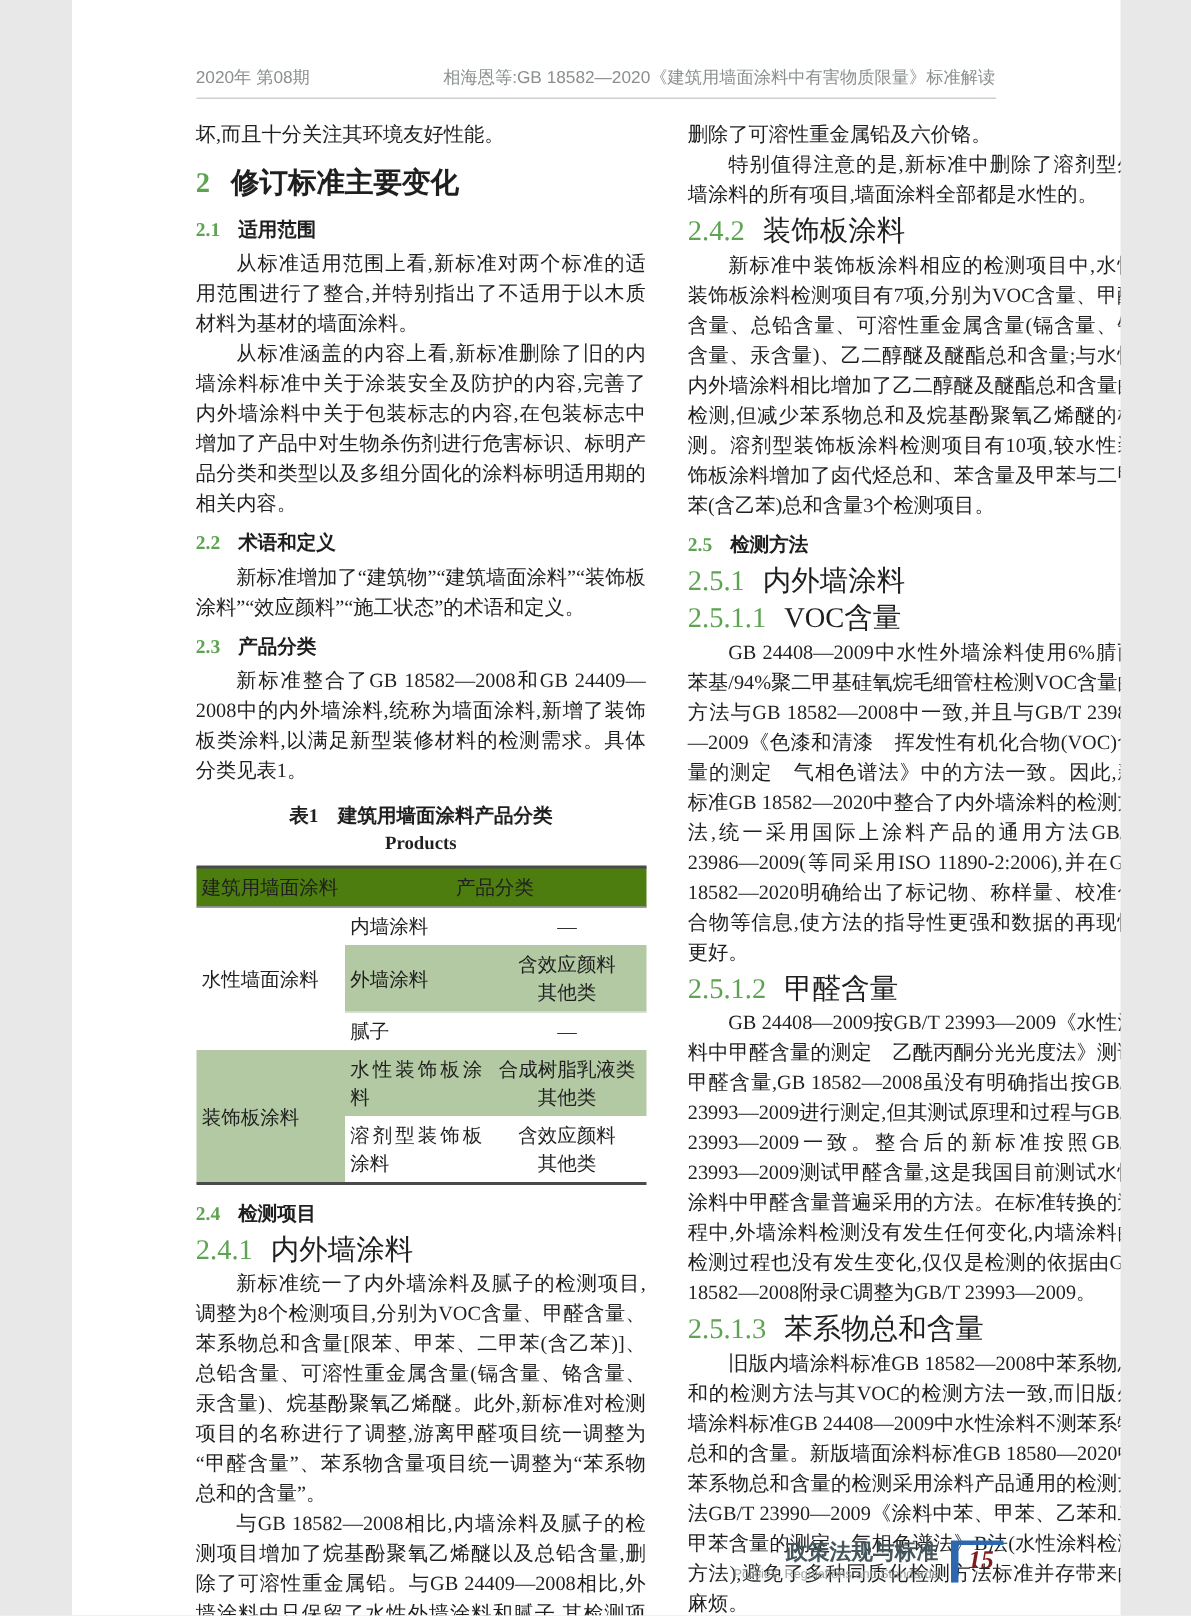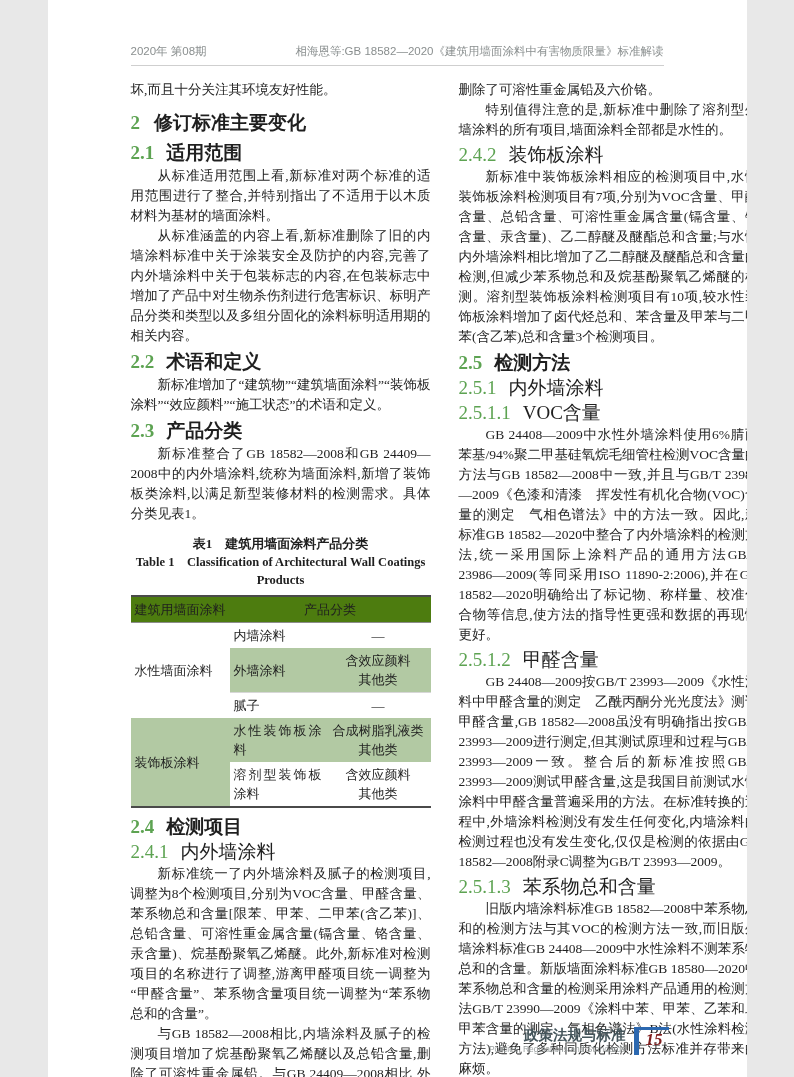--- a/index.html
+++ b/index.html
@@ -25,21 +25,21 @@
   .cols{
     position:absolute;top:80px;left:83px;width:628px;
     display:flex;gap:28px;
   }
   .col{width:300px;font-size:13.5px;line-height:20px;text-align:justify;}
   .col p{margin:0;text-indent:2em;}
   .col p.noindent{text-indent:0;}
   
   .h2{margin:10px 0 6px 0;font-size:19px;line-height:26px;font-weight:bold;}
   .h2 .num{color:#5da352;margin-right:14px;}
-  .h3{margin:5px 0 3px 0;font-size:19px;line-height:21px;font-weight:bold;}
+  .h3{margin:5px 0 3px 0;font-size:13px;line-height:21px;font-weight:bold;}
   .h3 .num{color:#5da352;margin-right:12px;font-weight:bold;}
   .h4{margin:4px 0 2px 0;font-size:19px;line-height:21px;font-weight:normal;}
   .h4 .num{color:#5da352;margin-right:12px;}
   
   .tblwrap{margin:10px 0 8px 0;}
   .tcap-zh{text-align:center;font-weight:bold;font-size:13px;line-height:19px;}
   .tcap-en{text-align:center;font-weight:bold;font-size:12.5px;line-height:18px;}
   table.ptable{
     width:100%;border-collapse:collapse;margin-top:6px;
     font-size:13px;line-height:19px;
@@ -100,21 +100,20 @@
       </div>
       <p>新标准增加了“建筑物”“建筑墙面涂料”“装饰板涂料”“效应颜料”“施工状态”的术语和定义。</p>
 
       <div class="h3">
         <span class="num">2.3</span><span>产品分类</span>
       </div>
       <p>新标准整合了GB 18582—2008和GB 24409—2008中的内外墙涂料,统称为墙面涂料,新增了装饰板类涂料,以满足新型装修材料的检测需求。具体分类见表1。</p>
 
       <div class="tblwrap">
         <div class="tcap-zh">表1　建筑用墙面涂料产品分类</div>
-        <div class="tcap-en">Table 1　Classification of Architectural Wall Coatings</div>
         <div class="tcap-en">Products</div>
         <table class="ptable">
           <tbody>
               <tr class="ghead">
             <td class="c1">建筑用墙面涂料</td>
             <td colspan="2" style="text-align:center;">产品分类</td>
           </tr>
           <tr>
             <td class="c1" rowspan="3">水性墙面涂料</td>
             <td class="c2">内墙涂料</td>

